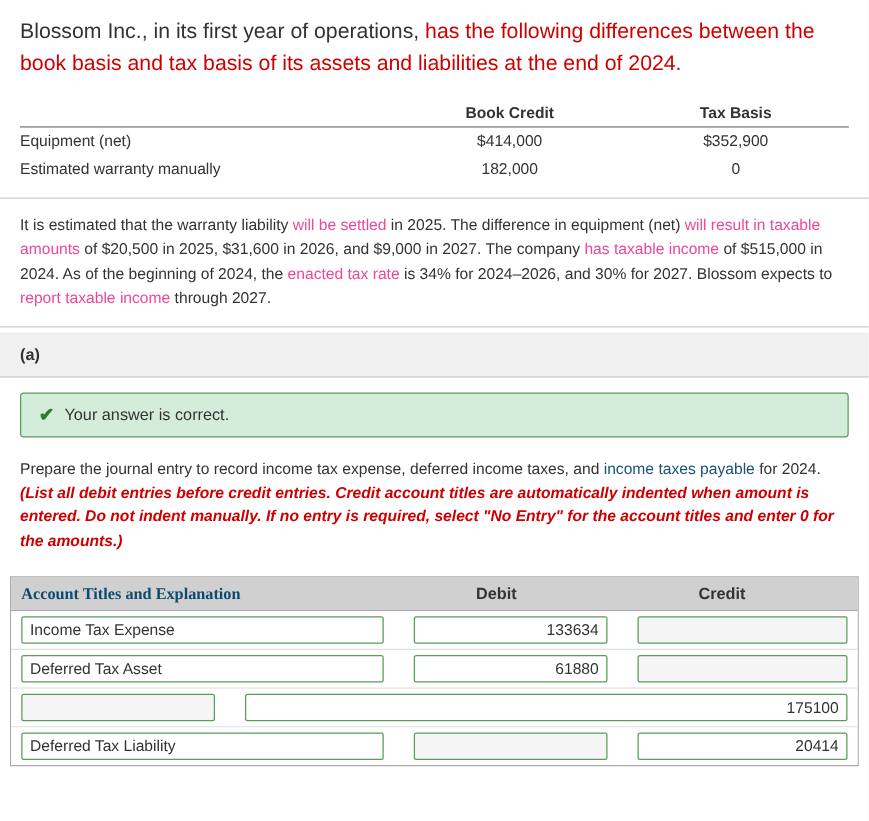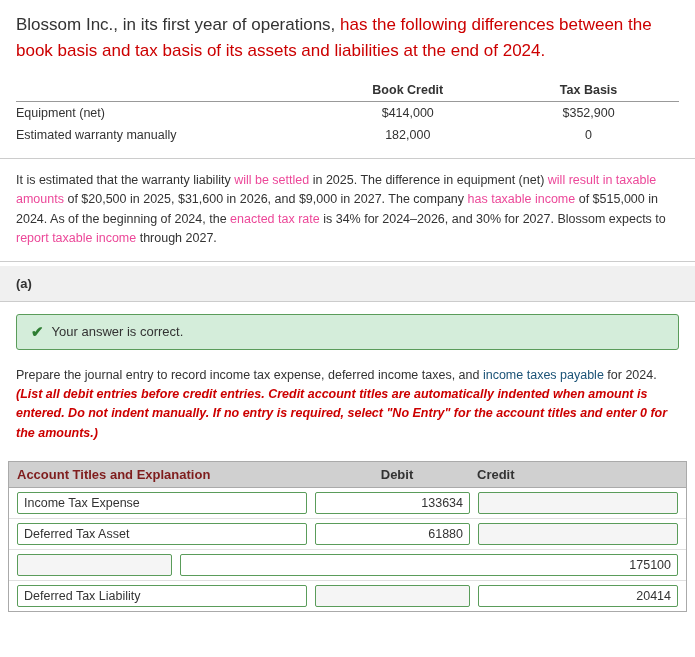--- a/index.html
+++ b/index.html
@@ -116,38 +116,40 @@
     .journal-header-row {
       display: flex;
       background: #d0d0d0;
       border-bottom: 1px solid #aaa;
       padding: 5px 8px;
       font-weight: bold;
       font-size: 13px;
     }
     .journal-header-row .col-account {
       flex: 0 0 300px;
-      color: #7f1d1d;
+      color: #0c4a6e;
+      font-family: Liberation Serif, serif;
     }
     .journal-header-row .col-debit {
       flex: 0 0 160px;
       text-align: center;
       color: #333;
     }
     .journal-header-row .col-credit {
       flex: 1;
+      text-align: center;
       color: #333;
     }
     .journal-entry-row {
       display: flex;
       align-items: center;
       padding: 4px 8px;
       border-bottom: 1px solid #e0e0e0;
       background: #fff;
-      gap: 8px;
+      gap: 24px;
     }
     .journal-entry-row:last-child {
       border-bottom: none;
     }
     .col-account {
       flex: 0 0 290px;
     }
     .col-debit {
       flex: 0 0 155px;
     }

